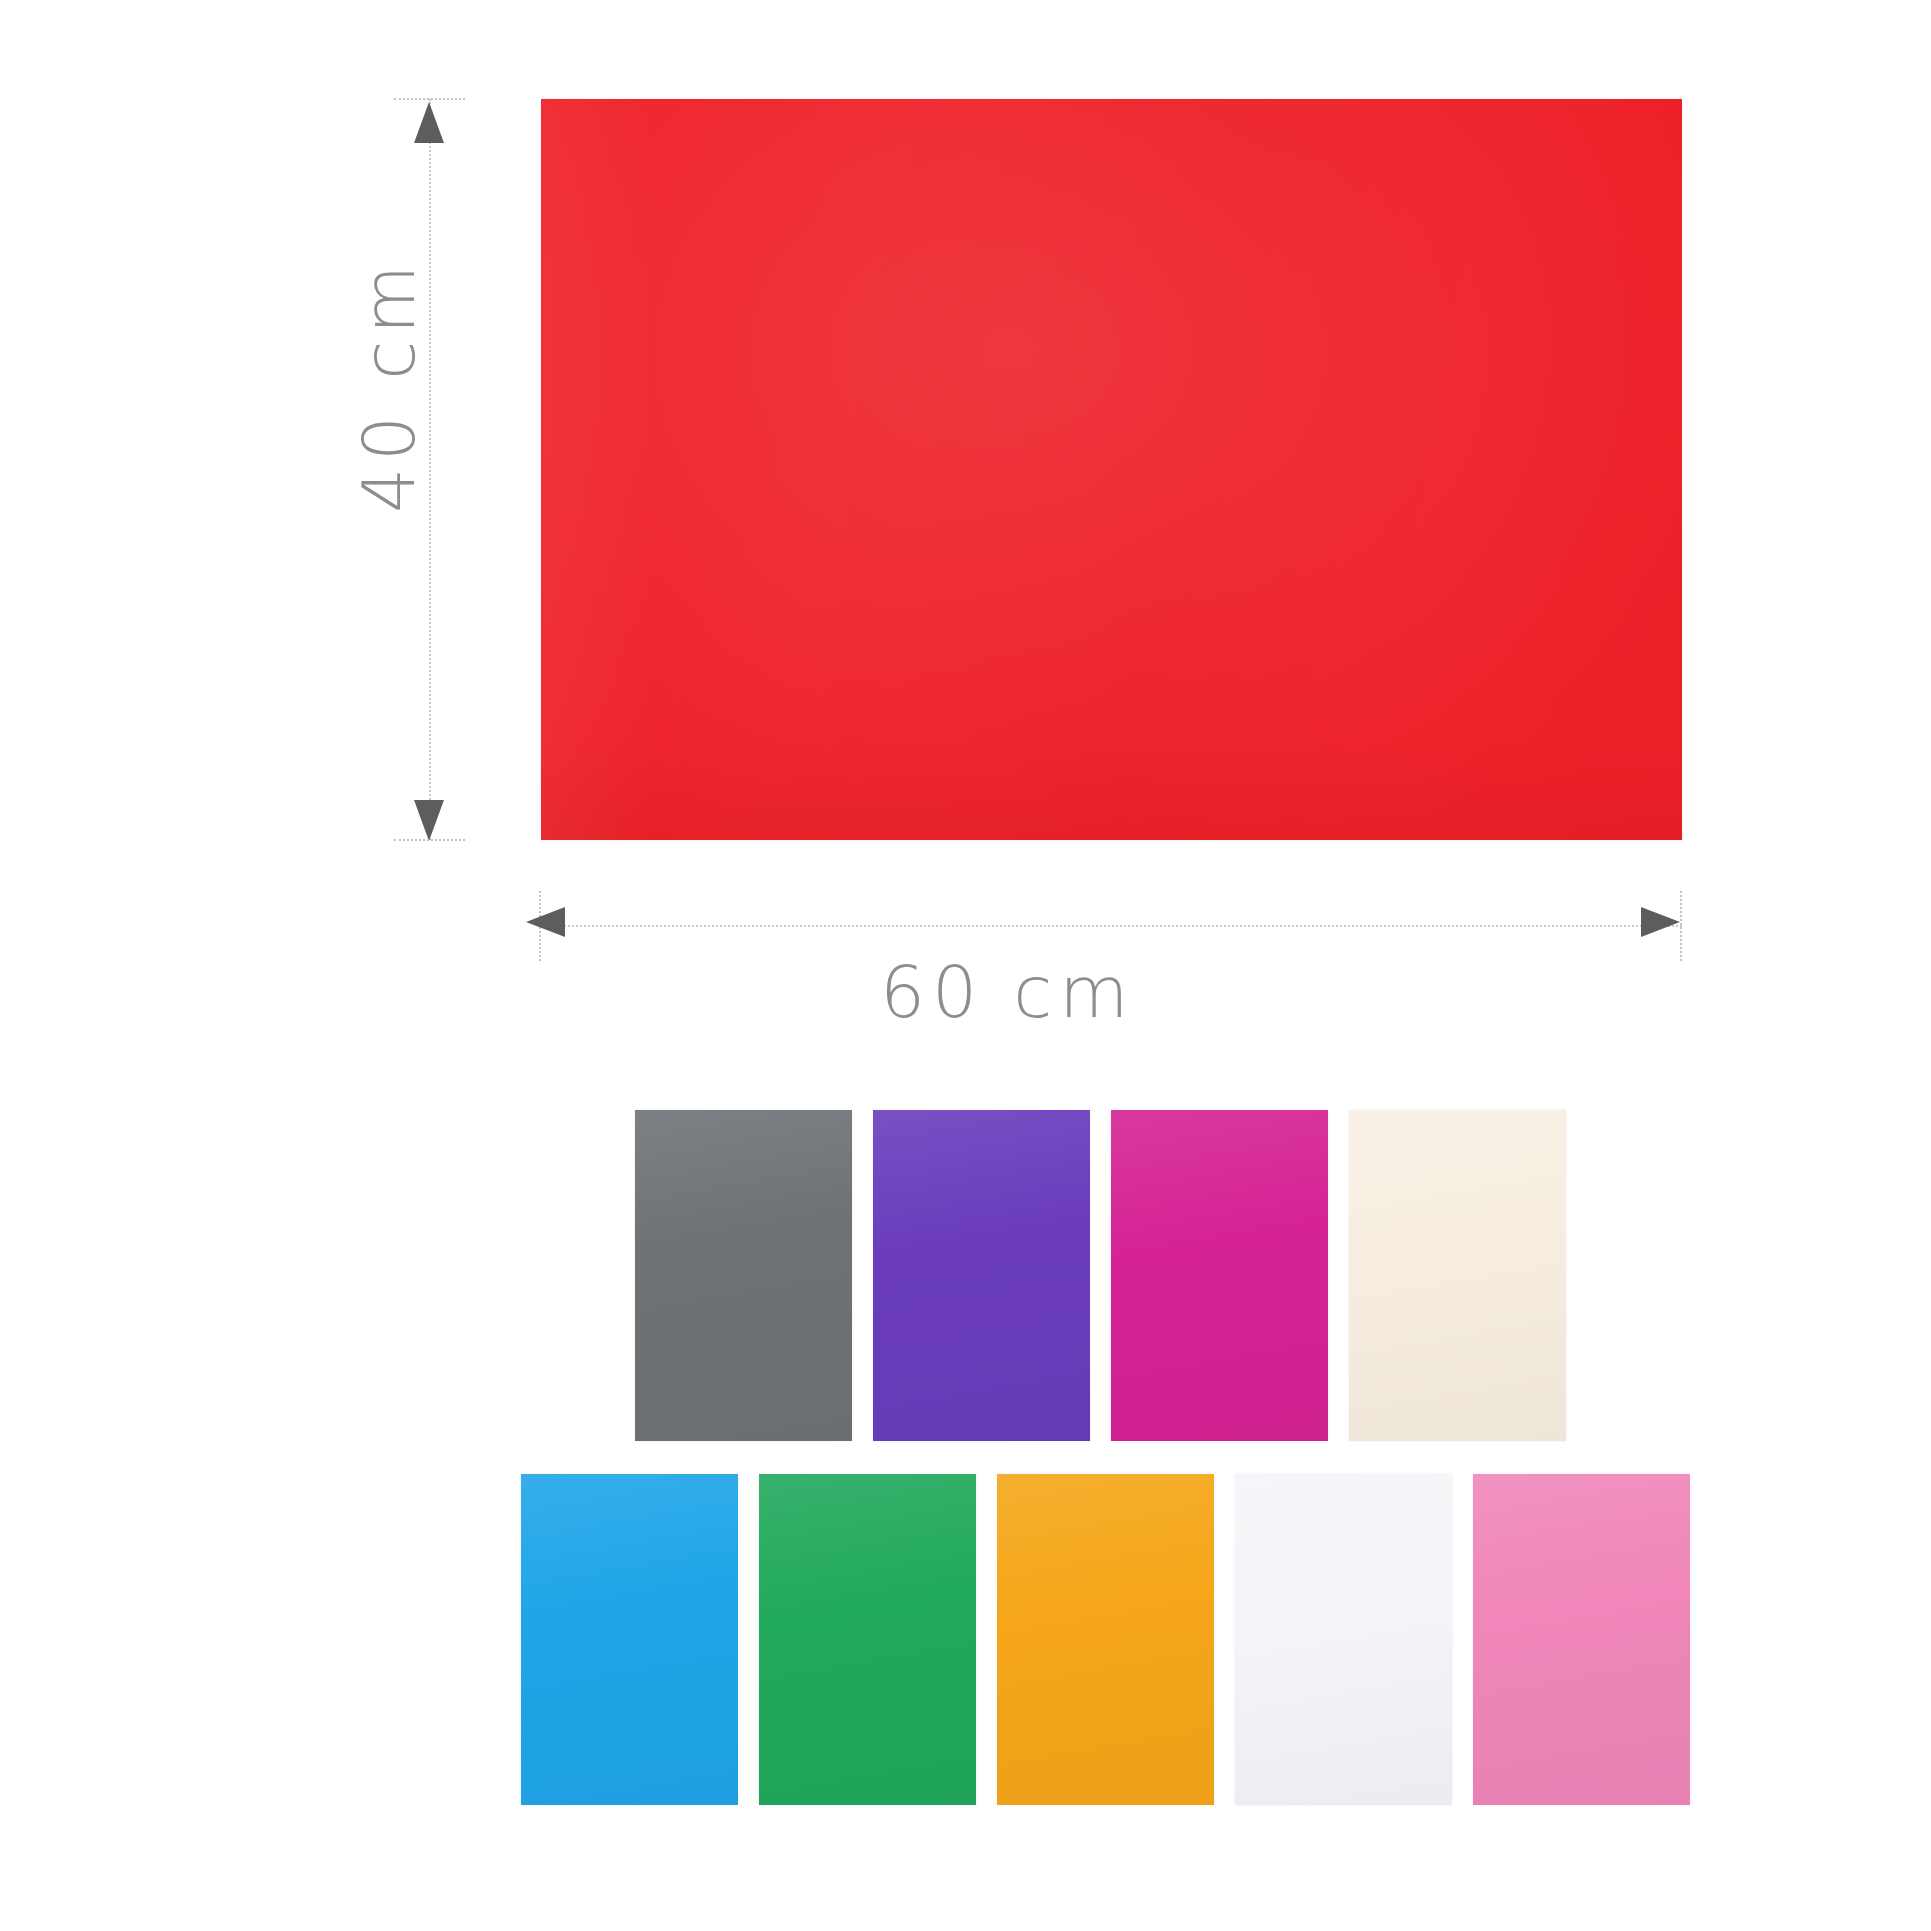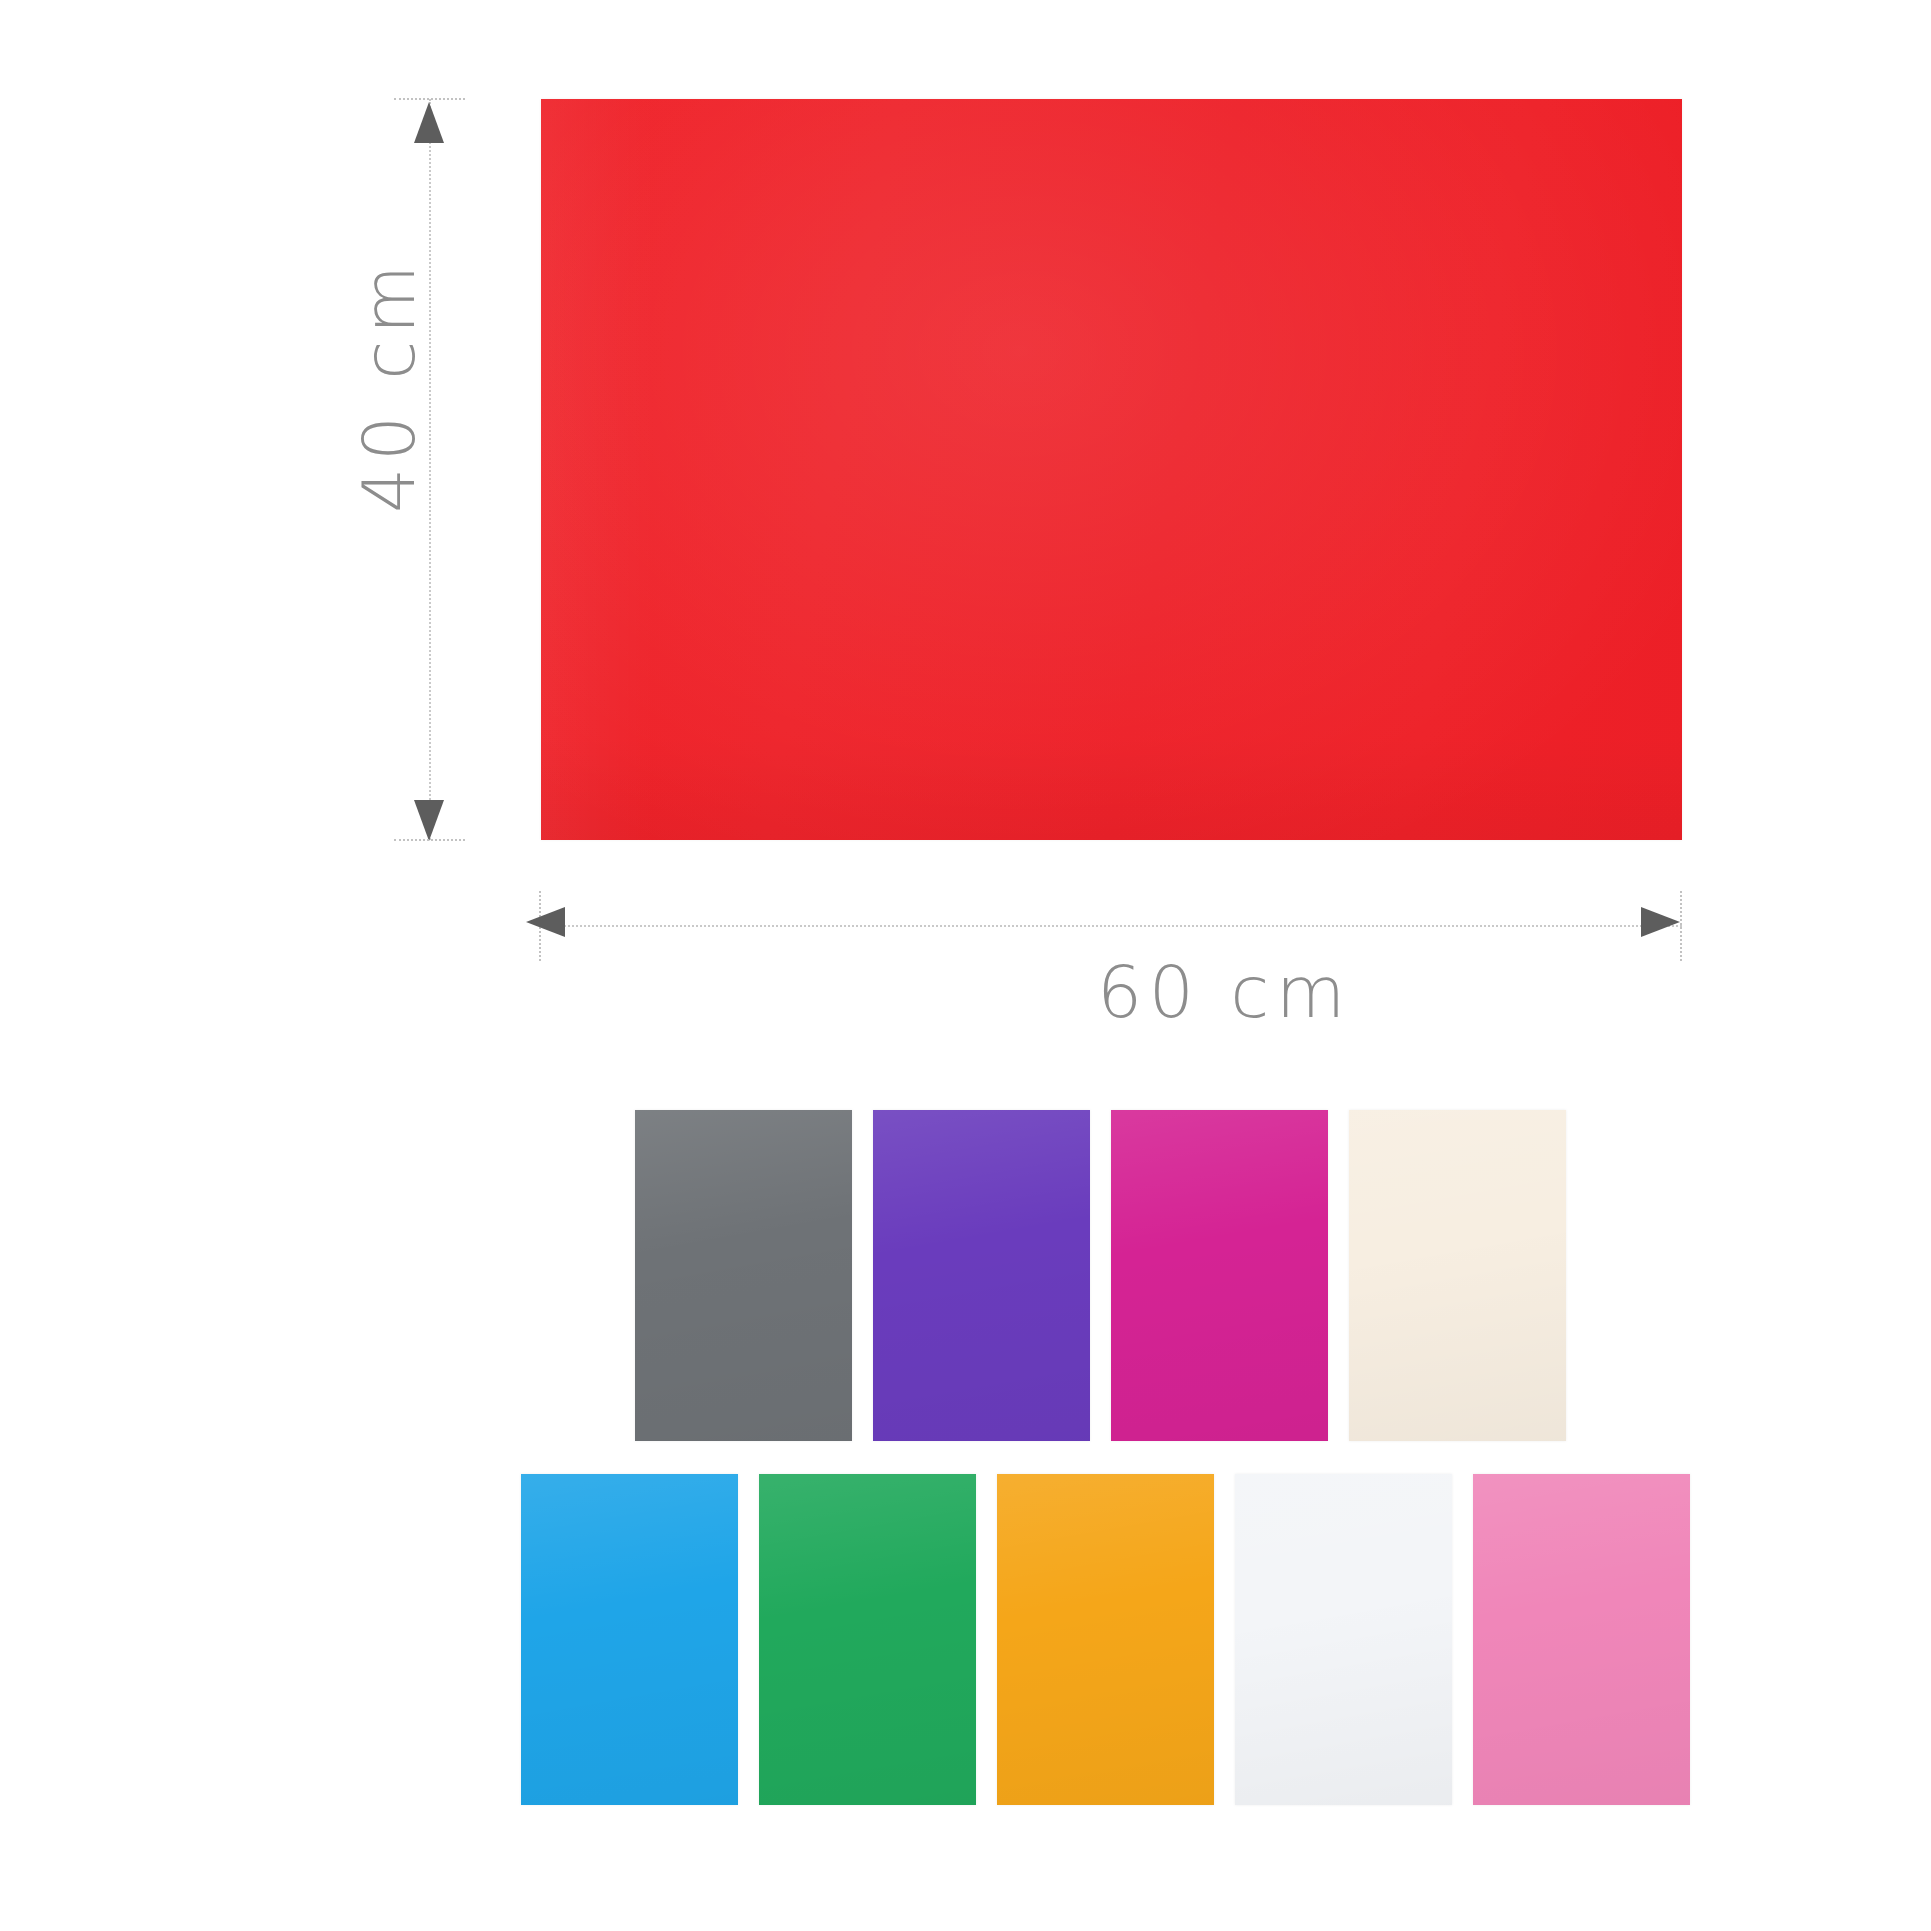--- a/index.html
+++ b/index.html
@@ -141,24 +141,24 @@
   #dim-width-tick-right {
     position: absolute;
     left: 1680px;
     top: 891px;
     width: 0;
     height: 70px;
     border-left: 2.9px dotted #c2c2c2;
   }
   #dim-width-label {
     position: absolute;
-    left: 792px;
+    left: 880px;
     top: 951px;
     width: 560px;
-    text-align: right;
+    text-align: left;
     font-family: "DejaVu Sans", sans-serif;
     font-size: 71px;
     font-weight: 300;
     letter-spacing: 6.8px;
     color: #8d8d8d;
     white-space: nowrap;
   }
 
   
   #swatch-grid {

